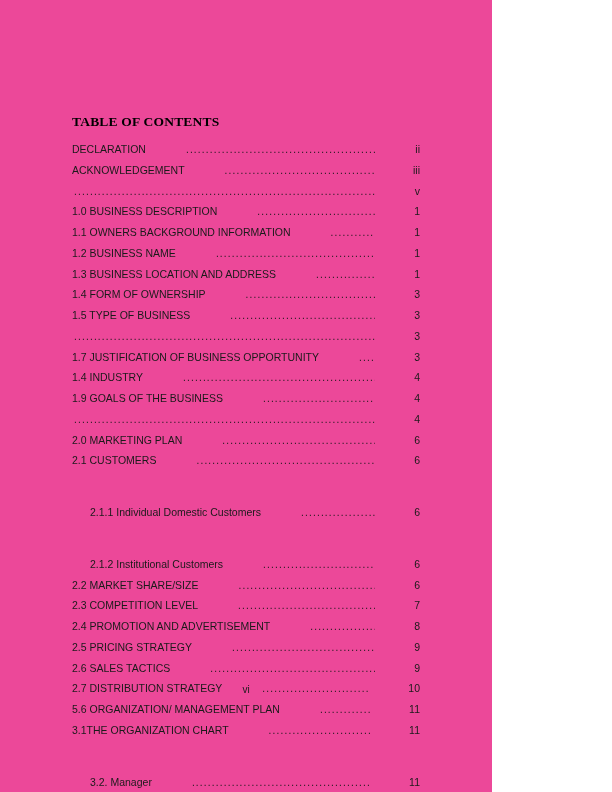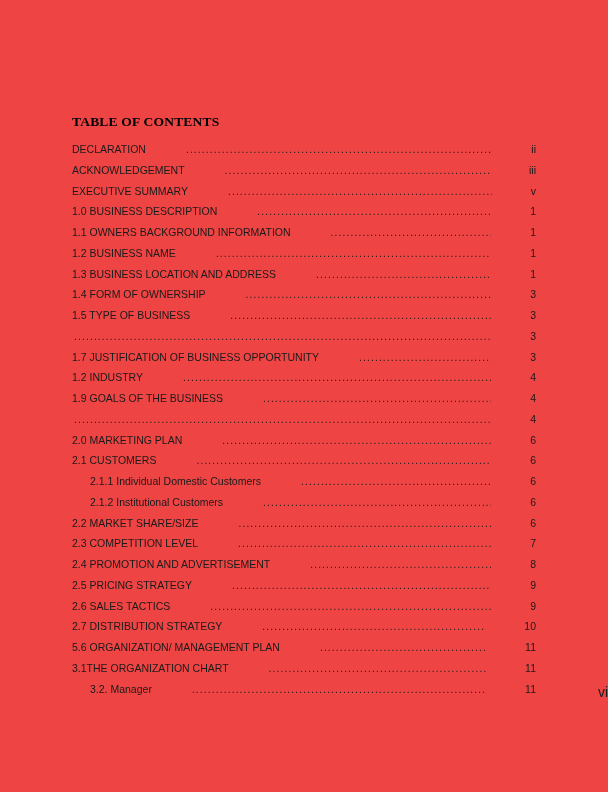--- a/index.html
+++ b/index.html
@@ -8,23 +8,23 @@
     background: #ffffff;
   }
   body {
     width: 612px;
     height: 792px;
     font-family: "Liberation Sans", sans-serif;
     color: #1a1a1a;
   }
   .page {
     position: relative;
-    width: 608px;
+    width: 492px;
     height: 792px;
-    background: #ef4444;
+    background: #ec4899;
     overflow: hidden;
   }
   .content {
     position: absolute;
     left: 72px;
     right: 72px;
     top: 114px;
   }
   .toc-title {
     font-family: "Liberation Serif", serif;
@@ -42,20 +42,21 @@
     display: flex;
     align-items: baseline;
     line-height: 20.75px;
     height: 20.75px;
     font-size: 10.5px;
     white-space: nowrap;
     gap: 38px;
   }
   .toc-row.indent-1 {
     padding-left: 18px;
+    margin-top: 31px;
   }
   .toc-label {
     flex: 0 0 auto;
     white-space: nowrap;
   }
   .toc-leader {
     flex: 1 1 auto;
     overflow: hidden;
     white-space: nowrap;
     margin: 0 1px 0 2px;
@@ -70,22 +71,22 @@
   .toc-page {
     flex: 0 0 auto;
     white-space: nowrap;
     text-align: left;
   }
   .footer {
     position: absolute;
     left: 0;
     right: 0;
     top: 684px;
-    text-align: right;
-    font-size: 14px;
+    text-align: center;
+    font-size: 10px;
     color: #1a1a1a;
   }
 </style>
 </head>
 <body>
 
 <div class="page">
   <div class="content">
     <h1 class="toc-title">TABLE OF CONTENTS</h1>
     <div class="toc-list">
@@ -93,21 +94,20 @@
     <span class="toc-label">DECLARATION</span>
     <span class="toc-leader"></span>
     <span class="toc-page">ii</span>
   </div>
         <div class="toc-row">
     <span class="toc-label">ACKNOWLEDGEMENT</span>
     <span class="toc-leader"></span>
     <span class="toc-page">iii</span>
   </div>
         <div class="toc-row">
-    <span class="toc-label">EXECUTIVE SUMMARY</span>
     <span class="toc-leader"></span>
     <span class="toc-page">v</span>
   </div>
         <div class="toc-row">
     <span class="toc-label">1.0 BUSINESS DESCRIPTION</span>
     <span class="toc-leader"></span>
     <span class="toc-page">1</span>
   </div>
         <div class="toc-row">
     <span class="toc-label">1.1 OWNERS BACKGROUND INFORMATION</span>
@@ -137,21 +137,21 @@
         <div class="toc-row">
     <span class="toc-leader"></span>
     <span class="toc-page">3</span>
   </div>
         <div class="toc-row">
     <span class="toc-label">1.7 JUSTIFICATION OF BUSINESS OPPORTUNITY</span>
     <span class="toc-leader"></span>
     <span class="toc-page">3</span>
   </div>
         <div class="toc-row">
-    <span class="toc-label">1.2 INDUSTRY</span>
+    <span class="toc-label">1.4 INDUSTRY</span>
     <span class="toc-leader"></span>
     <span class="toc-page">4</span>
   </div>
         <div class="toc-row">
     <span class="toc-label">1.9 GOALS OF THE BUSINESS</span>
     <span class="toc-leader"></span>
     <span class="toc-page">4</span>
   </div>
         <div class="toc-row">
     <span class="toc-leader"></span>

